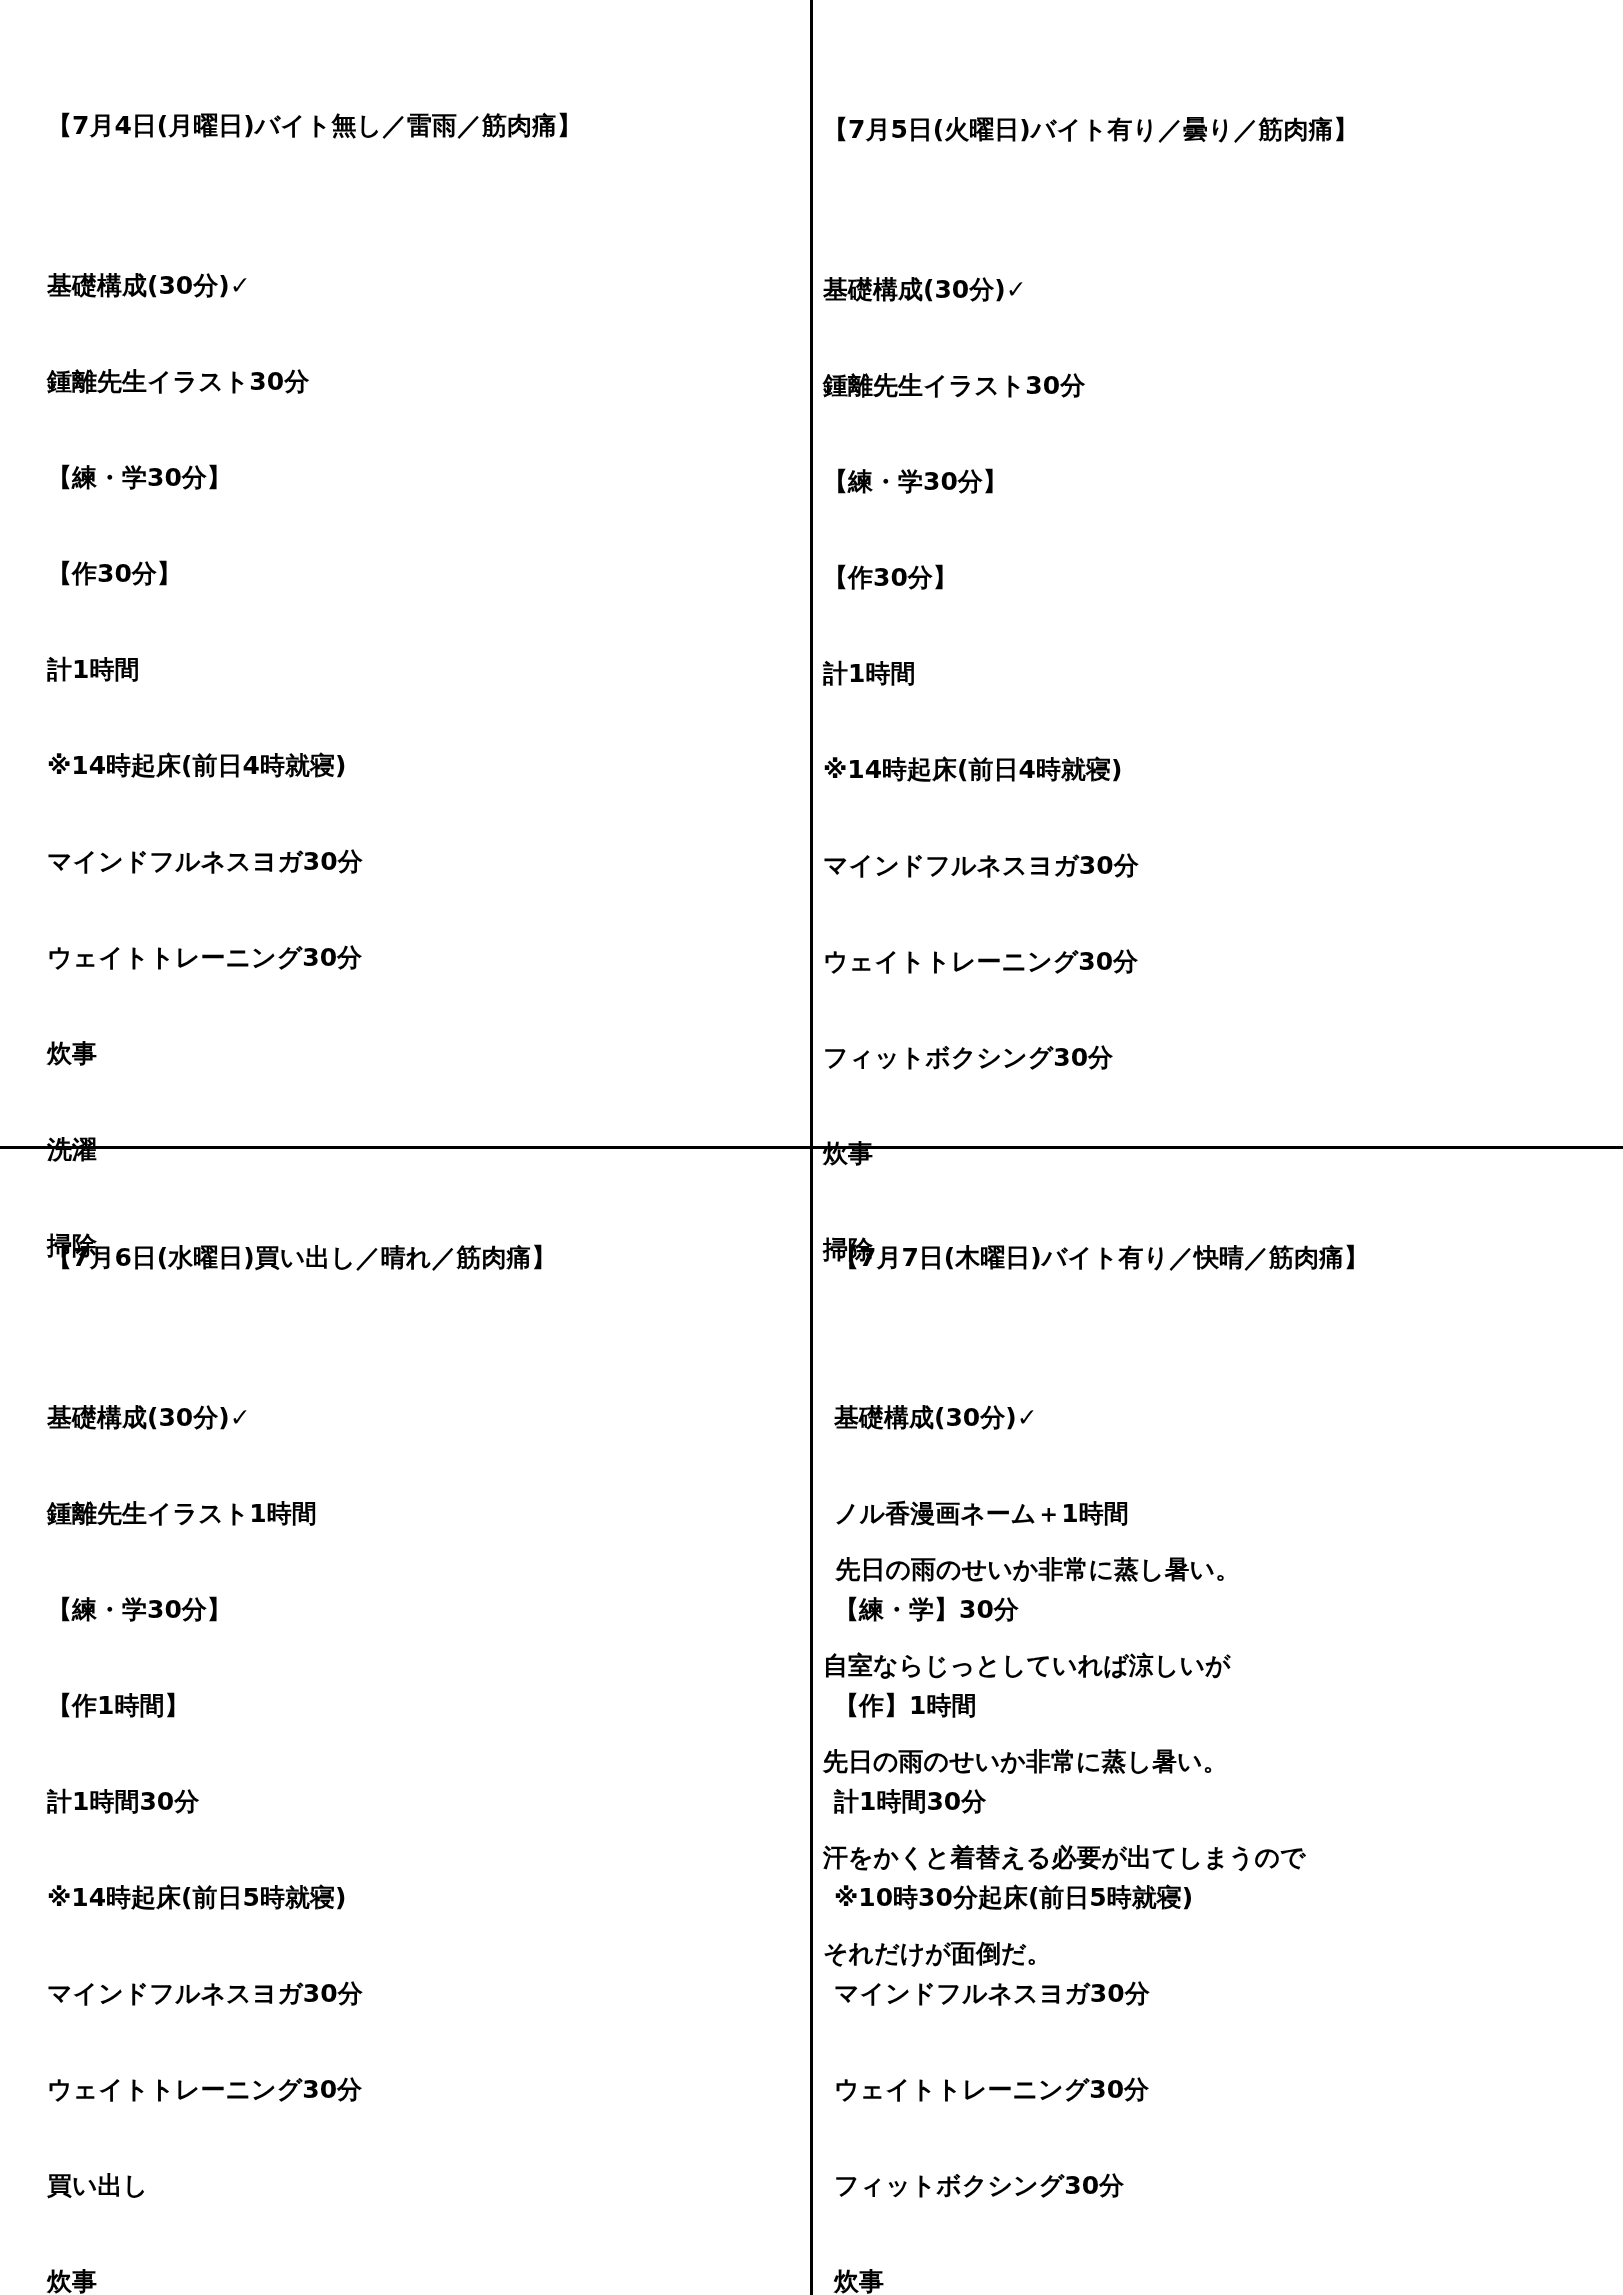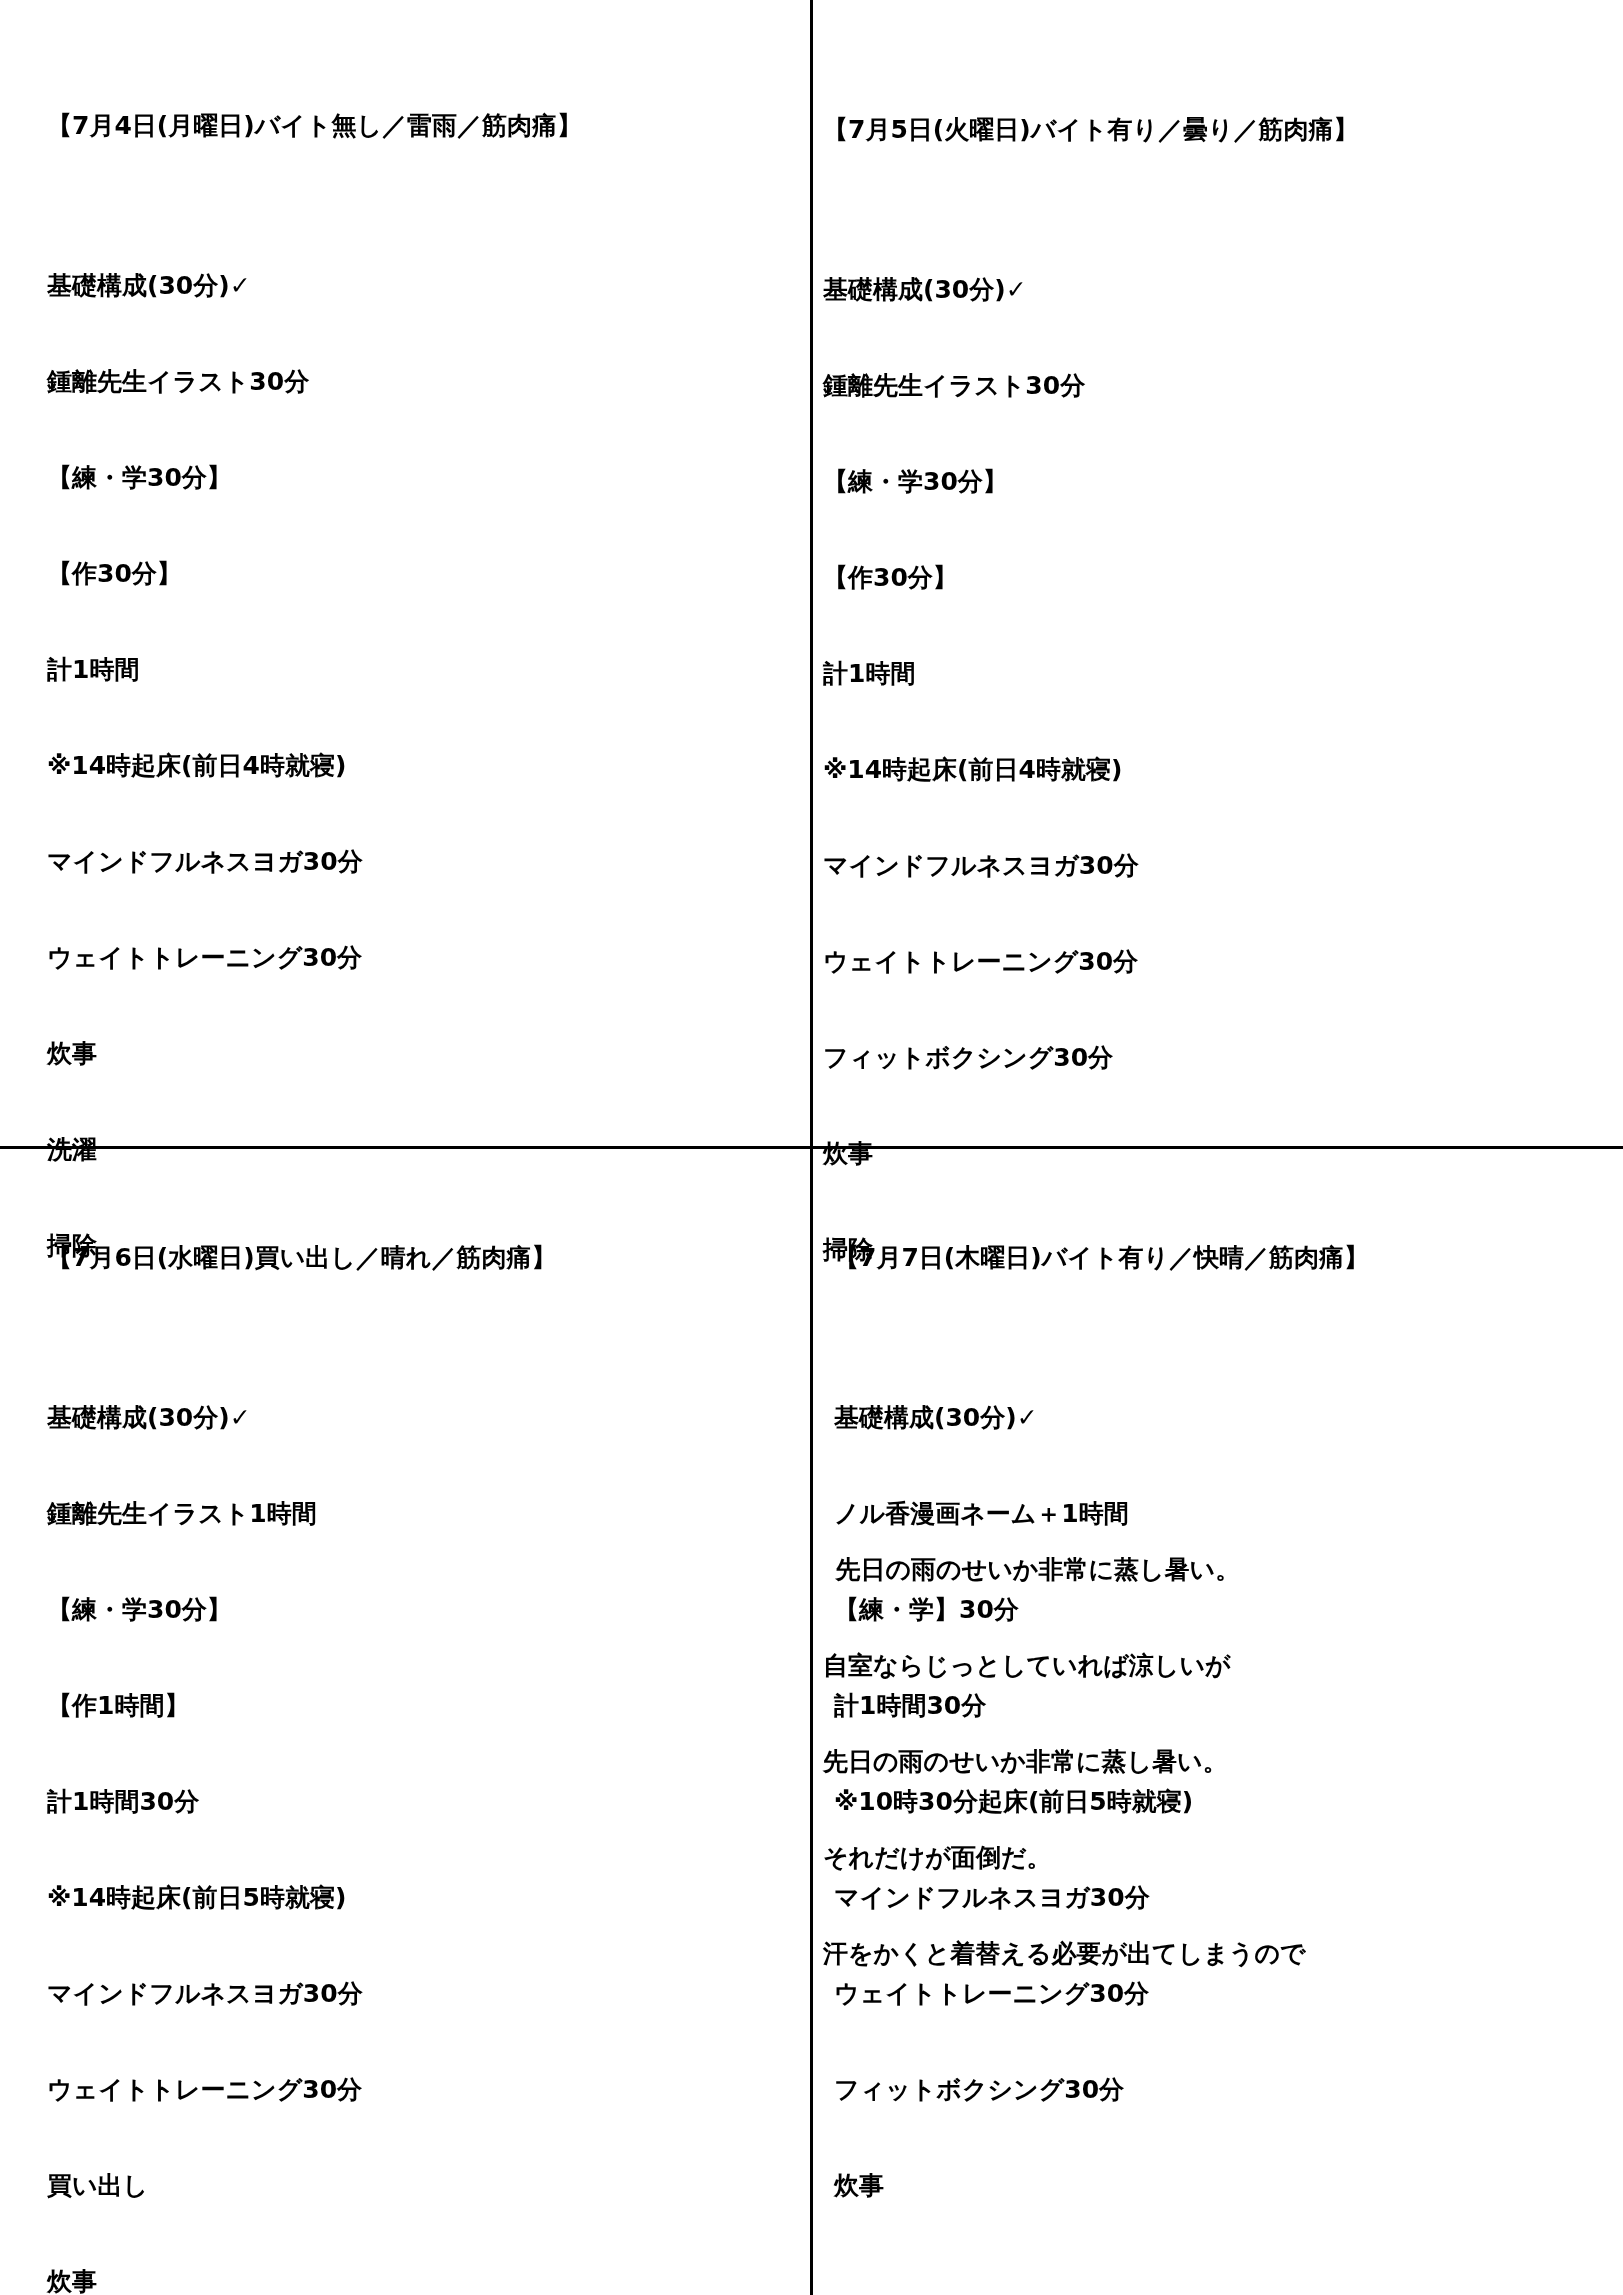--- a/index.html
+++ b/index.html
@@ -96,22 +96,22 @@
     <span class="line">ウェイトトレーニング30分</span>
     <span class="line">フィットボクシング30分</span>
     <span class="line">炊事</span>
     <span class="line">掃除</span>
   </div>
   <span class="gap"></span>
   <div class="journal">
     <span class="line">先日の雨のせいか非常に蒸し暑い。</span>
     <span class="line">自室ならじっとしていれば涼しいが</span>
     <span class="line">先日の雨のせいか非常に蒸し暑い。</span>
+    <span class="line">汗をかくと着替える必要が出てしまうので</span>
     <span class="line">それだけが面倒だ。</span>
-    <span class="line">汗をかくと着替える必要が出てしまうので</span>
   </div>
 </section>
 
 <section class="panel" id="panel-jul6">
   <span class="header">【7月6日(水曜日)買い出し／晴れ／筋肉痛】</span>
   <div class="tasks">
     <span class="line">基礎構成(30分)✓</span>
     <span class="line">鍾離先生イラスト1時間</span>
     <span class="line">【練・学30分】</span>
     <span class="line">【作1時間】</span>
@@ -128,20 +128,21 @@
   
   
 </section>
 
 <section class="panel" id="panel-jul7">
   <span class="header">【7月7日(木曜日)バイト有り／快晴／筋肉痛】</span>
   <div class="tasks">
     <span class="line">基礎構成(30分)✓</span>
     <span class="line">ノル香漫画ネーム＋1時間</span>
     <span class="line">【練・学】30分</span>
+    <span class="line">【作】1時間</span>
     <span class="line">計1時間30分</span>
     <span class="line">※10時30分起床(前日5時就寝)</span>
     <span class="line">マインドフルネスヨガ30分</span>
     <span class="line">ウェイトトレーニング30分</span>
     <span class="line">フィットボクシング30分</span>
     <span class="line">炊事</span>
     
     
   </div>
   

